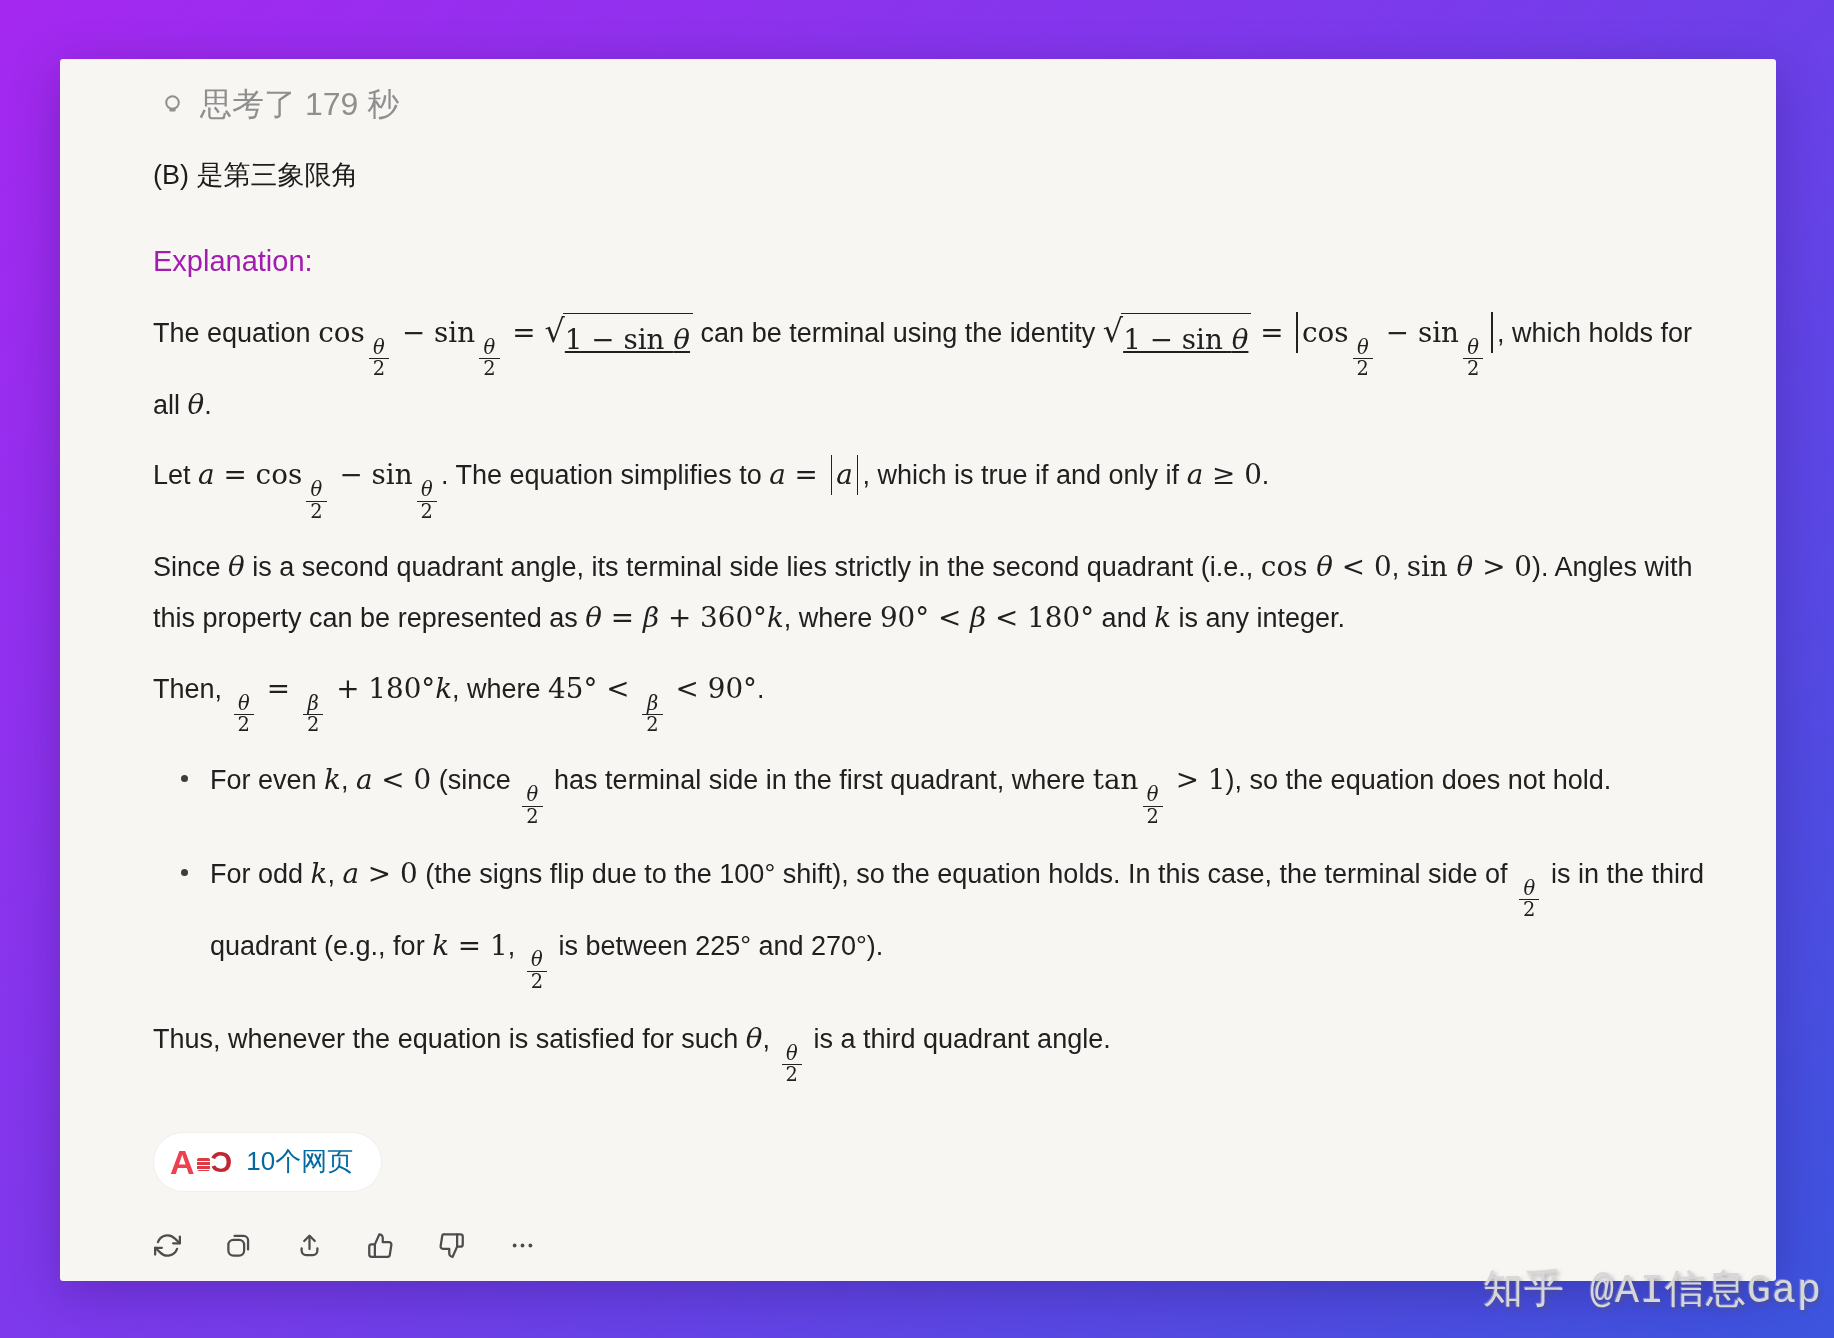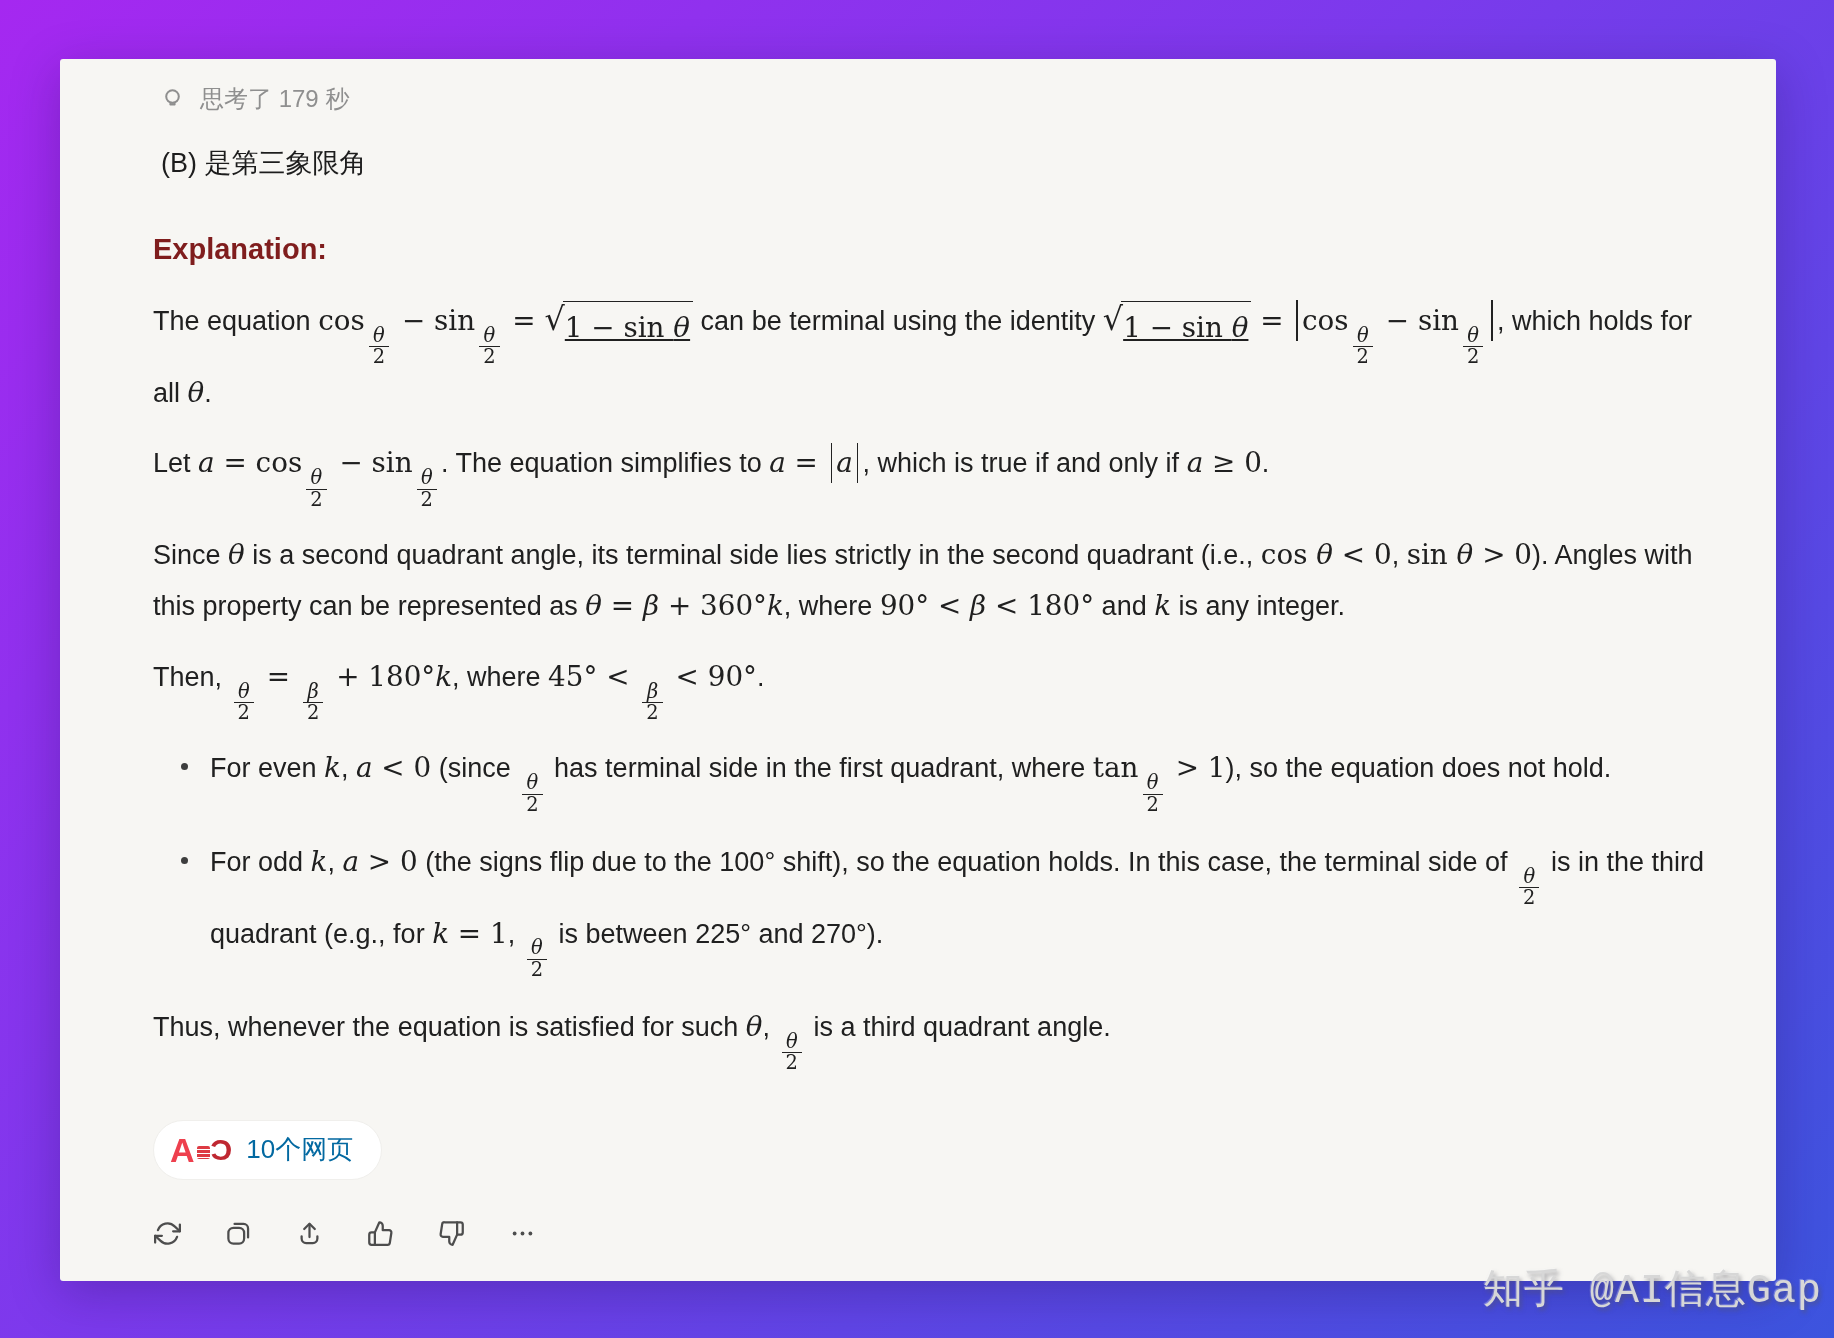--- a/index.html
+++ b/index.html
@@ -10,25 +10,25 @@
     -webkit-font-smoothing:antialiased;
   }
   .card{
     position:absolute;left:60px;top:59px;width:1716px;height:1222px;
     background:#f7f6f3;border-radius:3px;
     box-shadow:0 12px 50px rgba(30,10,80,.28);
     padding:20px 70px 0 93px;box-sizing:border-box;
   }
   
   .think-row{display:flex;align-items:center;gap:14px;color:#8f8f8f;
-    font-size:24px;margin:4px 0 30px 6px;cursor:pointer;width:max-content;}
+    font-size:32px;margin:4px 0 30px 6px;cursor:pointer;width:max-content;}
   .think-row svg{display:block;}
   
-  .answer{font-size:27px;color:#1d1d1d;margin:0 8px 52px;}
-  .heading{font-size:29px;font-weight:700;color:#7f1d1d;margin:0 0 30px;}
+  .answer{font-size:27px;color:#1d1d1d;margin:0 0 52px;}
+  .heading{font-size:29px;font-weight:400;color:#a21caf;margin:0 0 30px;}
   
   .content{color:#202020;font-size:27px;}
   .para{margin:0 0 20px;line-height:1.83;}
   .bullet-row{display:flex;margin:4px 0 22px;padding-left:28px;line-height:1.83;}
   .dot{flex:0 0 auto;width:7px;height:7px;border-radius:50%;background:#3d3d3d;margin:20px 22px 0 0;}
   .btext{flex:1 1 auto;}
   
   .m{font-family:"DejaVu Serif","Liberation Serif",serif;font-size:1.03em;}
   .m.i{font-style:italic;}
   .frac{display:inline-flex;flex-direction:column;align-items:center;

